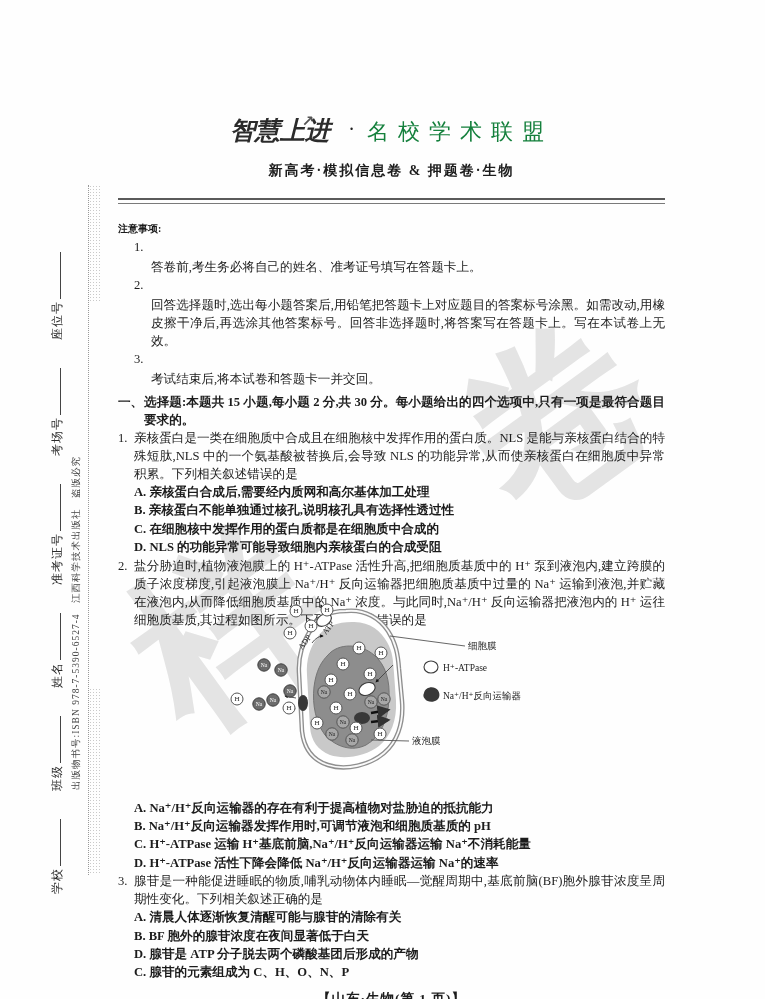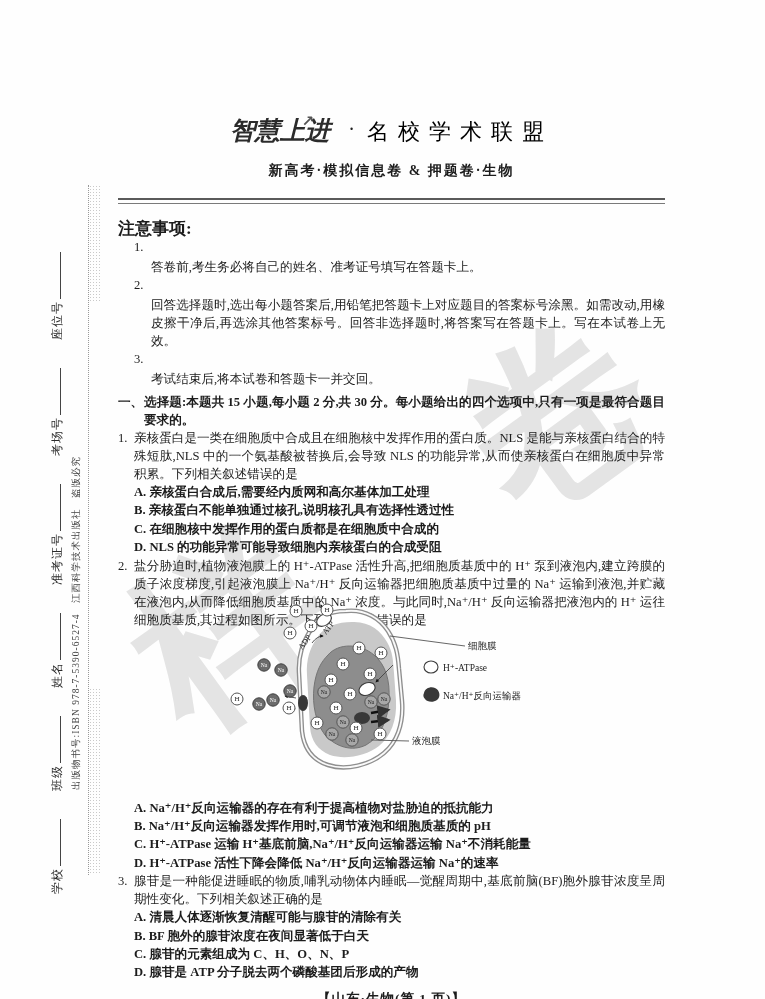--- a/index.html
+++ b/index.html
@@ -24,26 +24,26 @@
   .hatch1{top:185px;height:116px;}
   .hatch2{top:688px;height:187px;}
   
   main{position:absolute;left:118px;top:114px;width:547px;z-index:2;
        font-size:12.6px;line-height:18px;text-align:justify;}
   .logo-line{text-align:center;line-height:30px;white-space:nowrap;}
   .logo-mark{font-family:"Liberation Sans","DejaVu Sans",sans-serif;font-weight:bold;font-style:italic;
              font-size:25px;color:#2b2b2b;position:relative;padding-right:6px;}
   .logo-arrow{position:absolute;right:22px;top:-10px;font-size:15px;font-style:normal;color:#555;}
   .logo-sep{font-size:20px;margin:0 9px;vertical-align:3px;color:#222;}
-  .alliance{font-size:22px;letter-spacing:9px;color:#000000;}
+  .alliance{font-size:22px;letter-spacing:9px;color:#15803d;}
   .title{font-size:14px;font-weight:bold;letter-spacing:2px;text-align:center;
          margin:7px 0 0;line-height:28px;}
   .rule{height:3px;border-top:2px solid #5a5a5a;border-bottom:1px solid #7a7a7a;margin-top:13px;}
   .notices{margin-top:15px;}
-  .notice-head{font-weight:bold;font-size:17px;line-height:19px;}
+  .notice-head{font-weight:bold;font-size:10px;line-height:19px;}
   .note{display:flex;padding-left:16px;}
   .note-num{flex:0 0 17px;}
   .note-text{flex:1;margin-top:20px;}
   .sec{display:flex;font-weight:bold;margin-top:5px;}
   .sec-num{flex:0 0 26px;}
   .q{display:flex;}
   .q-num{flex:0 0 16px;}
   .opts{padding-left:16px;}
   .opt{line-height:18.4px;font-weight:bold;}
   .fig{position:relative;height:170px;}
@@ -326,21 +326,21 @@
     </div>
 
     <div>
       <div class="q">
         <span class="q-num">3.</span>
         <span>腺苷是一种能促进睡眠的物质,哺乳动物体内睡眠—觉醒周期中,基底前脑(BF)胞外腺苷浓度呈周期性变化。下列相关叙述正确的是</span>
       </div>
       <div class="opts">
         <div class="opt">A. 清晨人体逐渐恢复清醒可能与腺苷的清除有关</div>
         <div class="opt">B. BF 胞外的腺苷浓度在夜间显著低于白天</div>
+        <div class="opt">D. 腺苷是 ATP 分子脱去两个磷酸基团后形成的产物</div>
         <div class="opt">C. 腺苷的元素组成为 C、H、O、N、P</div>
-        <div class="opt">D. 腺苷是 ATP 分子脱去两个磷酸基团后形成的产物</div>
       </div>
     </div>
 
     <div class="page-footer">【山东·生物(第 1 页)】</div>
 
   </main>
 </div>
 
 </body></html>

